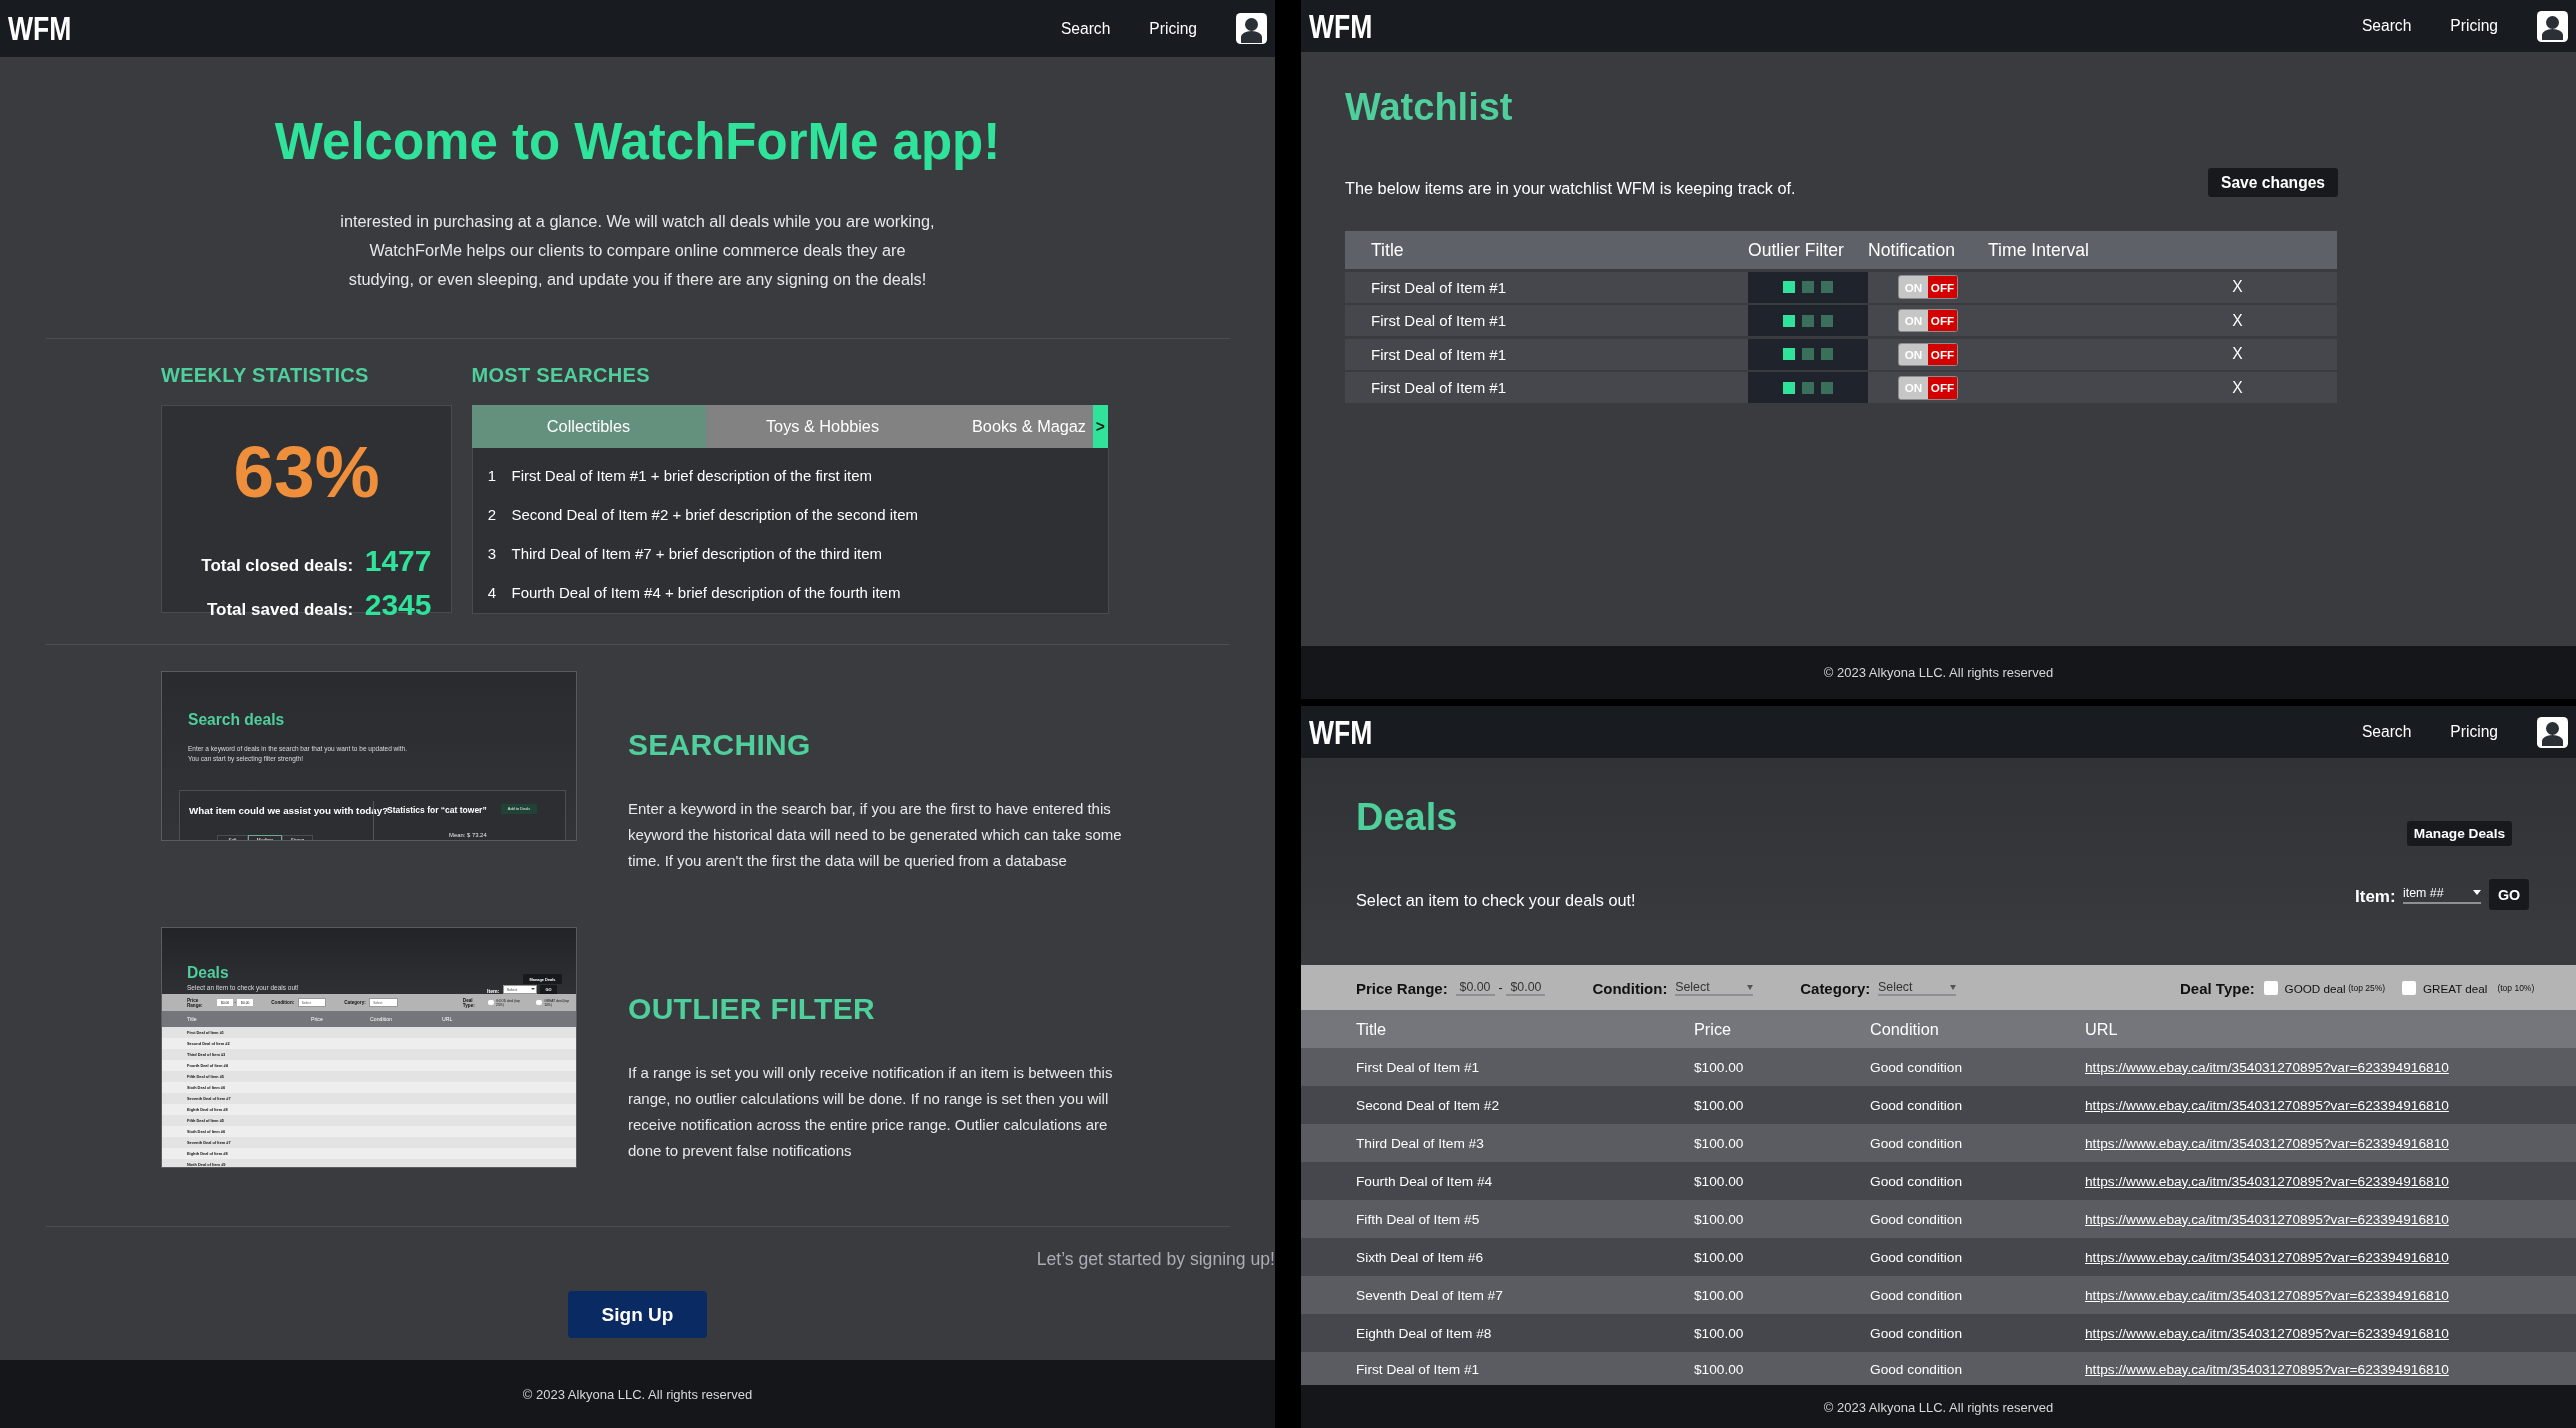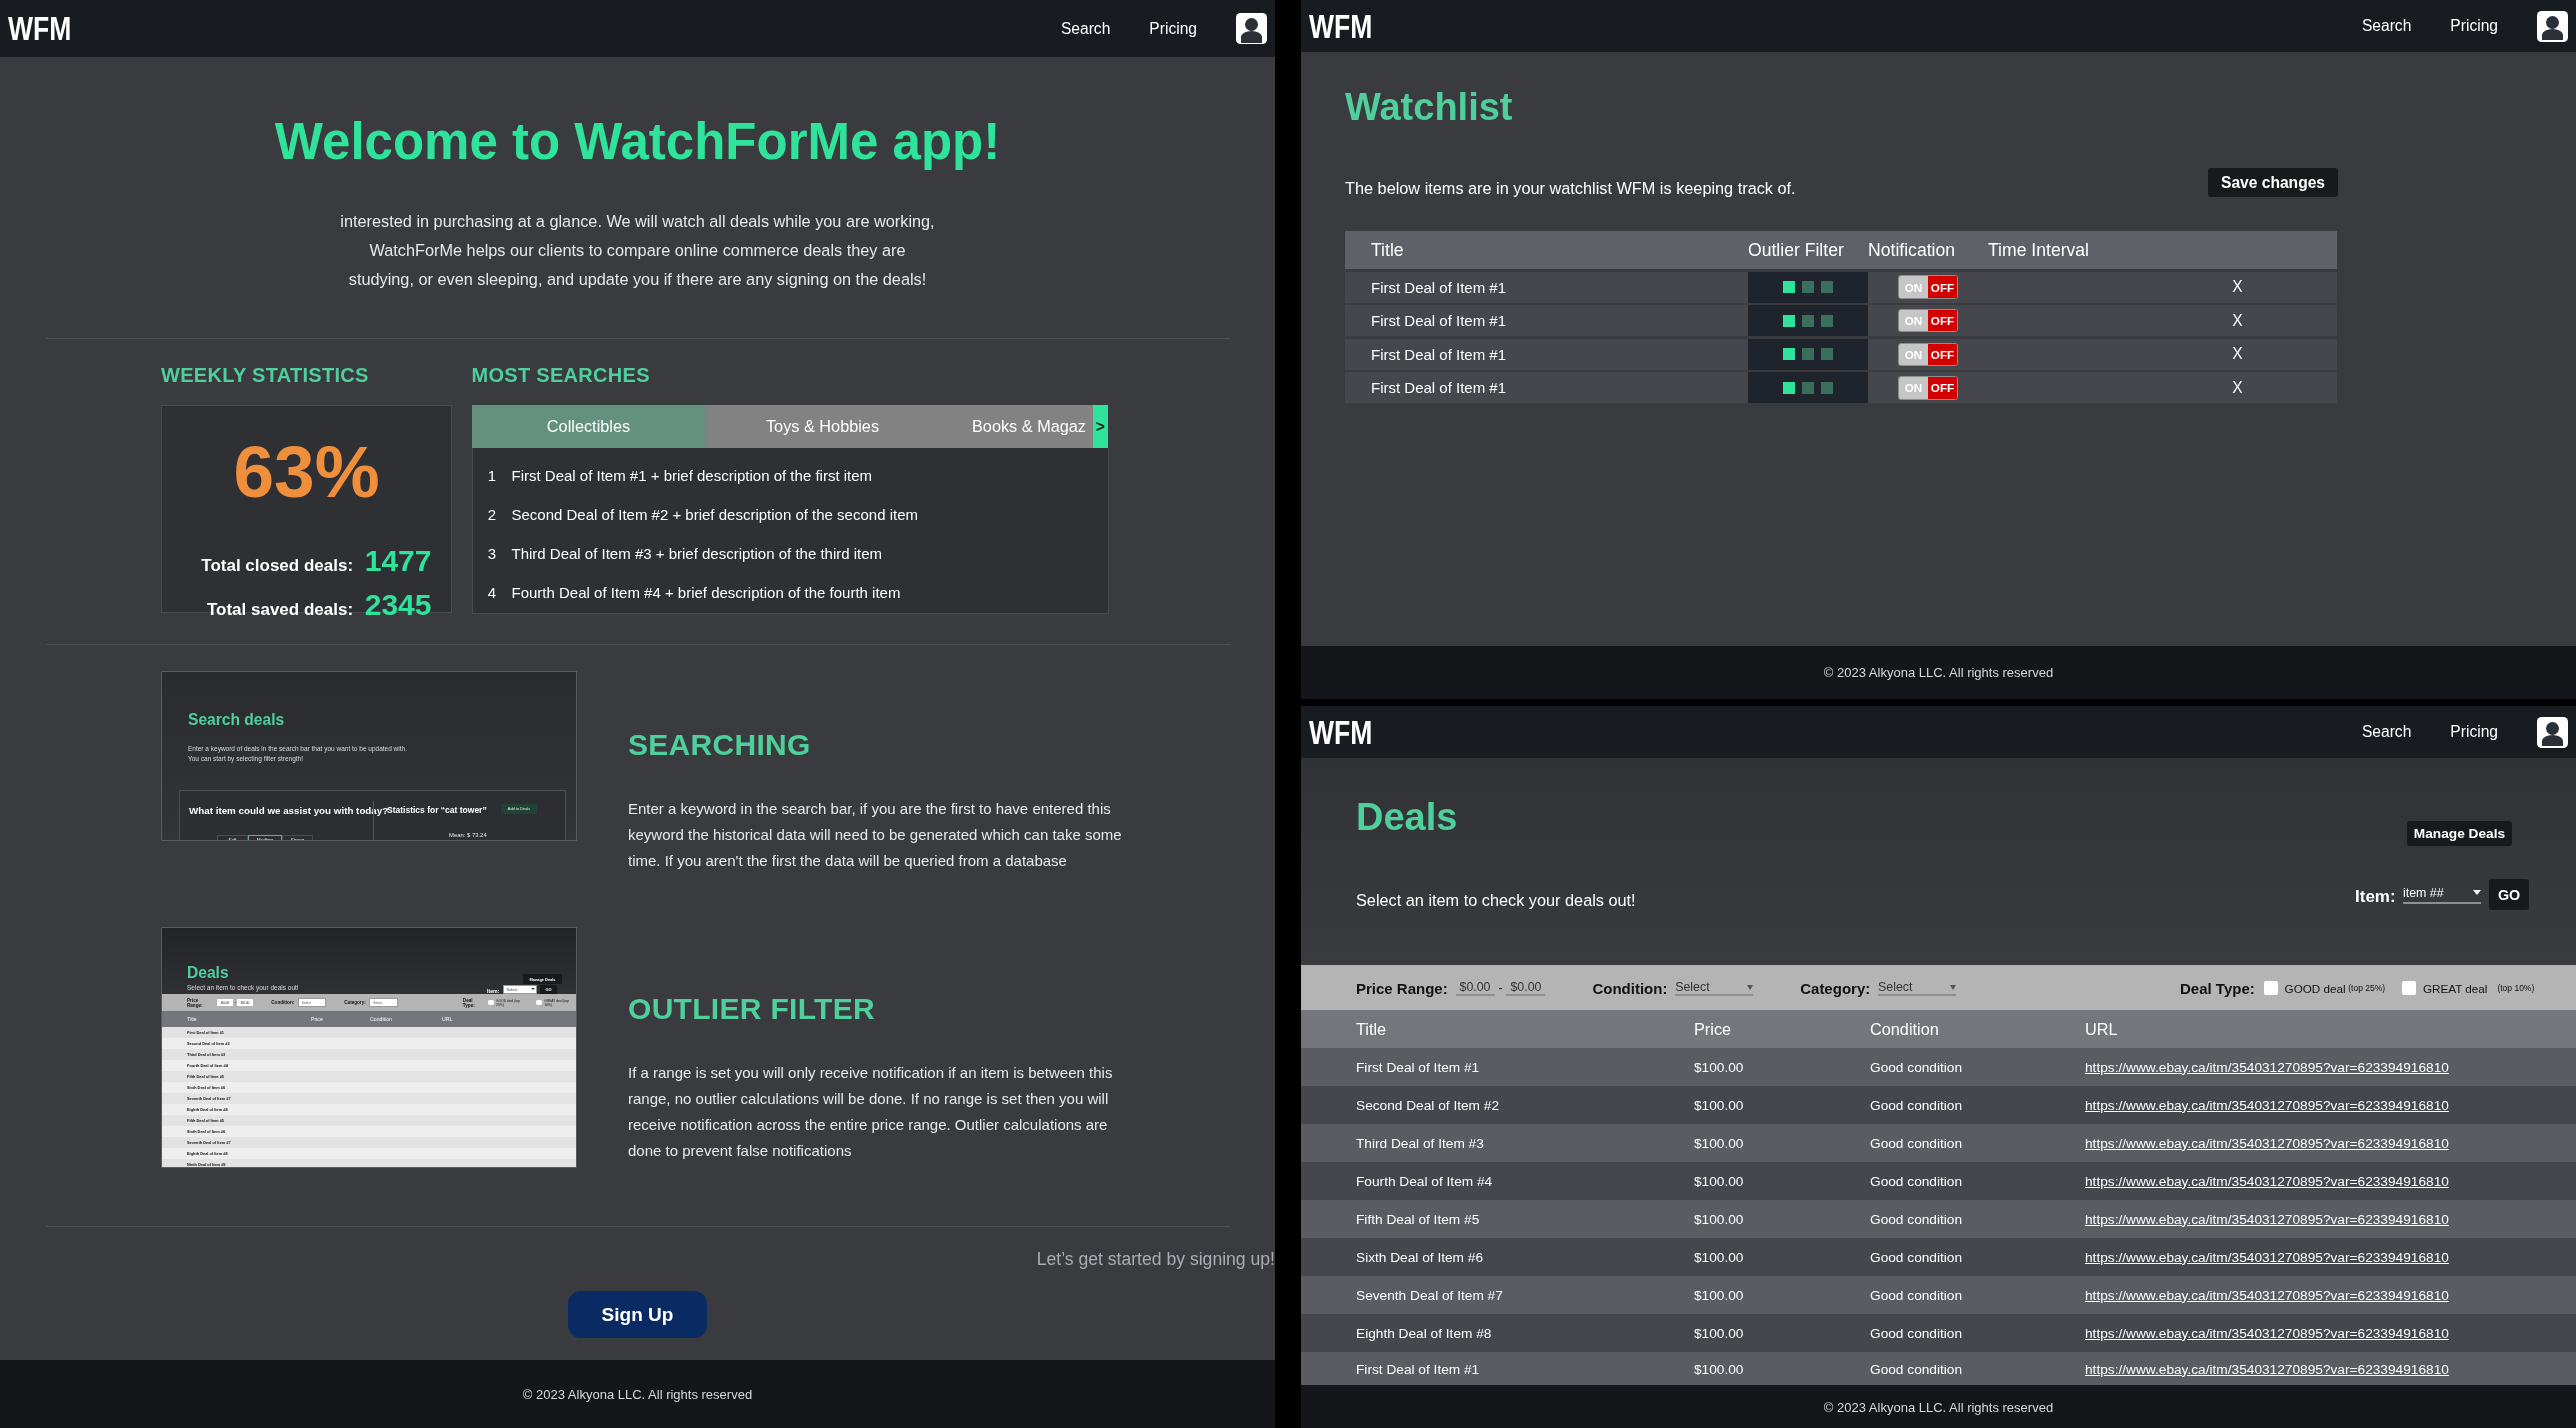--- a/index.html
+++ b/index.html
@@ -60,21 +60,21 @@
   .srow .num { text-align:center; }
 
   .feat-head { color:#4ecf9b; font-weight:700; letter-spacing:0.3px; }
   .feat-body { color:#e9e9e9; }
 
   .shot { background:#2b2c30; border:0.7px solid #5a5b5f; position:relative; overflow:hidden; }
   .shot-inner { position:absolute; inset:0; }
 
   .cta-text { color:#a9adb4; text-align:right; }
   .cta-btn {
-    background:#0a2a63; color:#fff; border:none; border-radius:13px;
+    background:#0a2a63; color:#fff; border:none; border-radius:4px;
     font-weight:700; display:block; margin:10px auto; cursor:pointer;
   }
   .footer { background:#141619; color:#d8d8d8; text-align:center; display:flex; align-items:center; justify-content:center; width:100%; }
 
   
   .wl-title { color:#4ecf9b; font-weight:700; }
   .wl-sub { color:#fff; }
   .btn-dark { background:#17191d; color:#fff; border:none; border-radius:3.3px; font-weight:700; cursor:pointer; }
   .tbl-head { background:#5e6167; display:flex; color:#fff; }
   .tbl-row { background:#45474c; display:flex; align-items:center; color:#fff; }
@@ -161,21 +161,21 @@
               <div class="srow" style="height:39px;font-size:15px;">
                 <span class="num" style="width:39px;">1</span>
                 <span>First Deal of Item #1 + brief description of the first item</span>
               </div>
               <div class="srow" style="height:39px;font-size:15px;">
                 <span class="num" style="width:39px;">2</span>
                 <span>Second Deal of Item #2 + brief description of the second item</span>
               </div>
               <div class="srow" style="height:39px;font-size:15px;">
                 <span class="num" style="width:39px;">3</span>
-                <span>Third Deal of Item #3 + brief description of the third item</span>
+                <span>Third Deal of Item #7 + brief description of the third item</span>
               </div>
               <div class="srow" style="height:39px;font-size:15px;">
                 <span class="num" style="width:39px;">4</span>
                 <span>Fourth Deal of Item #4 + brief description of the fourth item</span>
               </div>
             </div>
           </div>
         </div>
       </div>
     </div>

